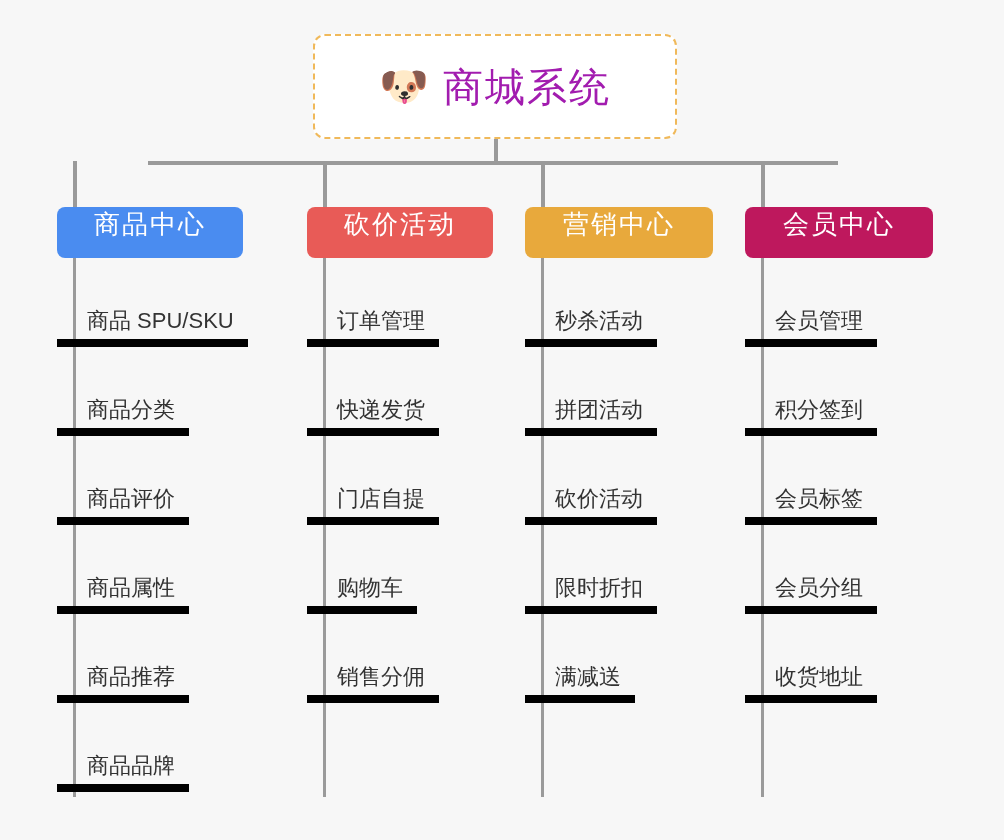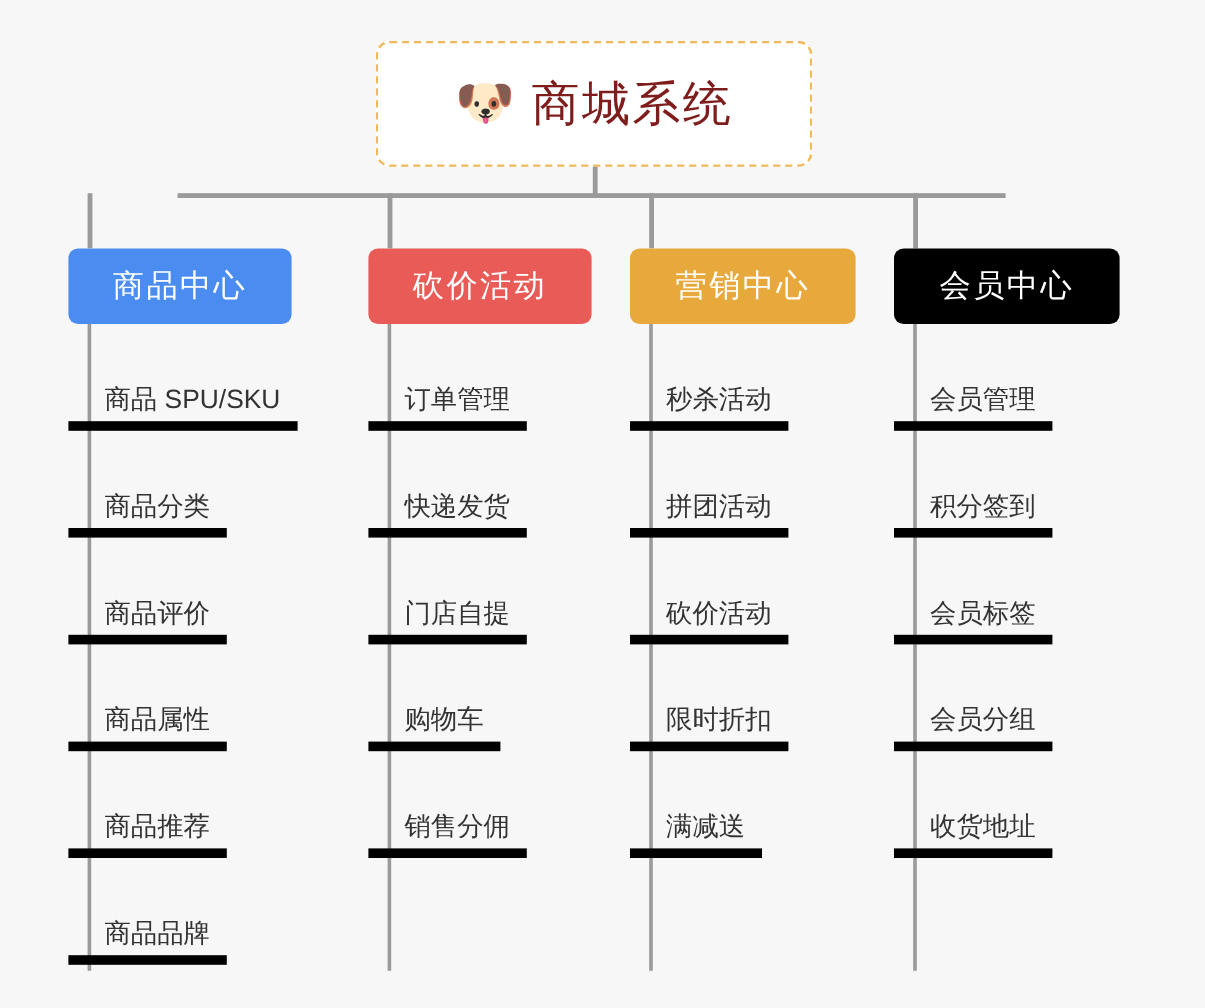--- a/index.html
+++ b/index.html
@@ -39,21 +39,21 @@
     gap: 14px;
   }
   .root-emoji {
     font-size: 40px;
     line-height: 1;
     display: block;
     transform: translateY(-1px);
   }
   .root-title {
     font-size: 40px;
-    color: #7f1d1d;
+    color: #a21caf;
     letter-spacing: 2px;
     white-space: nowrap;
     line-height: 1;
   }
 
   
   .bus-stem {
     position: absolute;
     left: 494px;
     top: 139px;
@@ -77,24 +77,24 @@
     background: #9a9a9a;
   }
 
   
   .column {
     position: absolute;
     top: 207px;
   }
 
   .cat-box {
-    height: 63px;
+    height: 51px;
     border-radius: 8px;
     display: flex;
-    align-items: center;
+    align-items: flex-start;
     justify-content: center;
     color: #ffffff;
     font-size: 26px;
     letter-spacing: 2px;
     box-sizing: border-box;
   }
 
   
   .branch {
     position: relative;
@@ -211,21 +211,21 @@
           </div>
           <div class="leaf">
             <span class="leaf-inner">限时折扣</span>
           </div>
           <div class="leaf">
             <span class="leaf-inner">满减送</span>
           </div>
         </div>
       </div>
       <div class="column" style="left: 745px; width: 188px;">
-        <div class="cat-box" style="background: #000000;">
+        <div class="cat-box" style="background: #be185d;">
           <span>会员中心</span>
         </div>
         <div class="branch">
           <div class="trunk" style="left: 16px; height: 539px;"></div>
           <div class="leaf">
             <span class="leaf-inner">会员管理</span>
           </div>
           <div class="leaf">
             <span class="leaf-inner">积分签到</span>
           </div>

